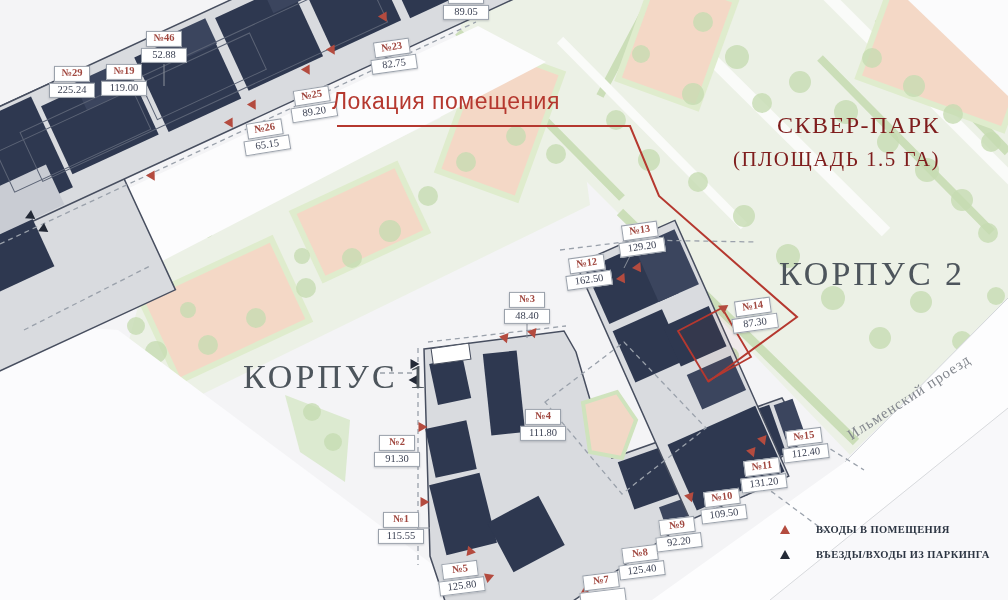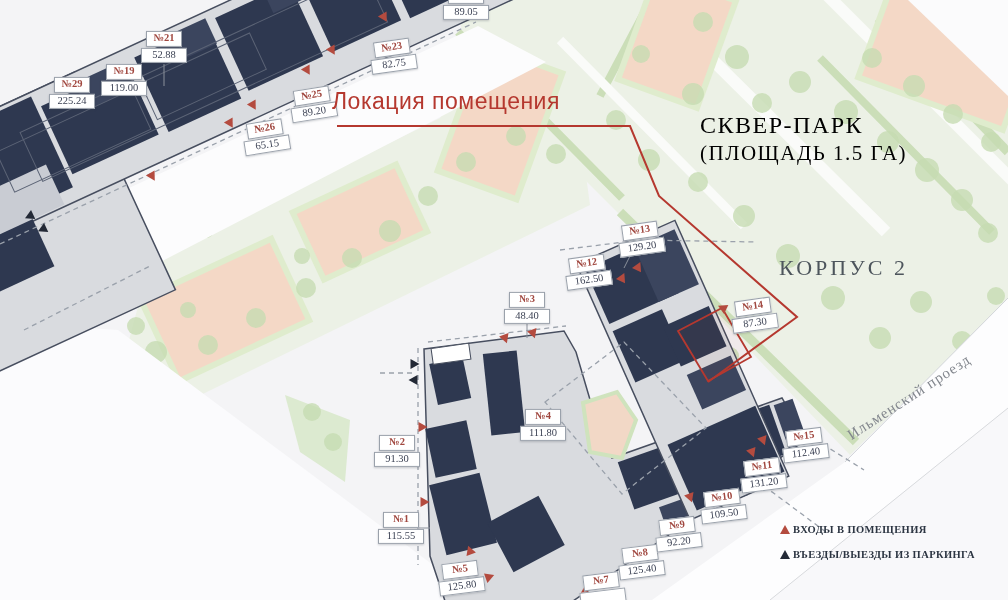--- a/index.html
+++ b/index.html
@@ -24,37 +24,37 @@
   .ppath{stroke:#fafbf9;stroke-width:12;}
   .court-g{fill:#dfeccd;}
   .court-p{fill:var(--court_pink);}
 
   .map-title{
     position:absolute;left:332px;top:88px;
     font-family:"Liberation Sans",sans-serif;font-weight:normal;
     font-size:23px;color:var(--accent_red);letter-spacing:.5px;white-space:nowrap;z-index:30;
   }
   .park-name{
-    position:absolute;left:700px;top:112px;width:240px;text-align:left;
-    color:#000000;z-index:6;letter-spacing:1.5px;
+    position:absolute;left:700px;top:112px;width:240px;text-align:right;
+    color:#7f1d1d;z-index:6;letter-spacing:1.5px;
   }
   .park-name .l1{font-size:24px;}
-  .park-name .l2{font-size:21px;margin-top:2px;}
+  .park-name .l2{font-size:21px;margin-top:8px;}
   .korpus{
-    position:absolute;color:#4d555c;font-size:22px;letter-spacing:3px;z-index:6;white-space:nowrap;
+    position:absolute;color:#4d555c;font-size:34px;letter-spacing:3px;z-index:6;white-space:nowrap;
   }
   .k1{left:243px;top:358px;}
   .k2{left:779px;top:255px;}
   .street{
     position:absolute;left:849px;top:428px;color:#82868d;font-size:15px;
     letter-spacing:1px;transform:rotate(-33deg);transform-origin:0 50%;
     white-space:nowrap;z-index:6;
   }
   .legend{position:absolute;left:780px;top:524px;z-index:6;}
-  .legend-row{display:flex;align-items:center;gap:3px;margin-bottom:14px;}
+  .legend-row{display:flex;align-items:center;gap:26px;margin-bottom:14px;}
   .tri-icon{width:0;height:0;border-left:5.5px solid transparent;border-right:5.5px solid transparent;}
   .tri-icon.red{border-bottom:9px solid var(--marker_red);}
   .tri-icon.black{border-bottom:9px solid var(--marker_black);}
   .legend-label{
     font-size:10.5px;font-weight:bold;color:#2c3542;letter-spacing:.4px;white-space:nowrap;
   }
   .plots{position:absolute;left:0;top:0;width:100%;height:100%;z-index:10;}
   .plot{
     position:absolute;display:flex;flex-direction:column;align-items:center;gap:1px;
     text-align:center;font-size:10.5px;line-height:1.2;
@@ -273,46 +273,47 @@
   </g>
 </svg>
 
 <div class="map-title">Локация помещения</div>
 
 <div class="park-name">
   <div class="l1">СКВЕР-ПАРК</div>
   <div class="l2">(ПЛОЩАДЬ 1.5 ГА)</div>
 </div>
 
+<div class="korpus k1">КОРПУС 1</div>
 <div class="korpus k2">КОРПУС 2</div>
 
 <div class="street">Ильменский проезд</div>
 
 <div class="legend">
   <div class="legend-row">
     <span class="tri-icon red"></span>
     <span class="legend-label">ВХОДЫ В ПОМЕЩЕНИЯ</span>
   </div>
   <div class="legend-row">
     <span class="tri-icon black"></span>
-    <span class="legend-label">ВЪЕЗДЫ/ВЫЕЗДЫ ИЗ ПАРКИНГА</span>
+    <span class="legend-label">ВЪЕЗДЫ/ВХОДЫ ИЗ ПАРКИНГА</span>
   </div>
 </div>
 
 <div class="plots">
-      <div class="plot" style="left: 72px; top: 93px; transform: translate(-50%, -50%) rotate(0deg); align-items: center;">
+      <div class="plot" style="left: 72px; top: 82px; transform: translate(-50%, -50%) rotate(0deg); align-items: center;">
         <div class="plot-id">№29</div>
         <div class="plot-area">225.24</div>
       </div>
       <div class="plot" style="left: 124px; top: 80px; transform: translate(-50%, -50%) rotate(0deg);">
         <div class="plot-id">№19</div>
         <div class="plot-area">119.00</div>
       </div>
       <div class="plot" style="left: 164px; top: 47px; transform: translate(-50%, -50%) rotate(0deg);">
-        <div class="plot-id">№21</div>
+        <div class="plot-id">№46</div>
         <div class="plot-area">52.88</div>
       </div>
       <div class="plot" style="left: 266px; top: 137px; transform: translate(-50%, -50%) rotate(-9deg);">
         <div class="plot-id">№26</div>
         <div class="plot-area">65.15</div>
       </div>
       <div class="plot" style="left: 313px; top: 104px; transform: translate(-50%, -50%) rotate(-9deg);">
         <div class="plot-id">№25</div>
         <div class="plot-area">89.20</div>
       </div>

